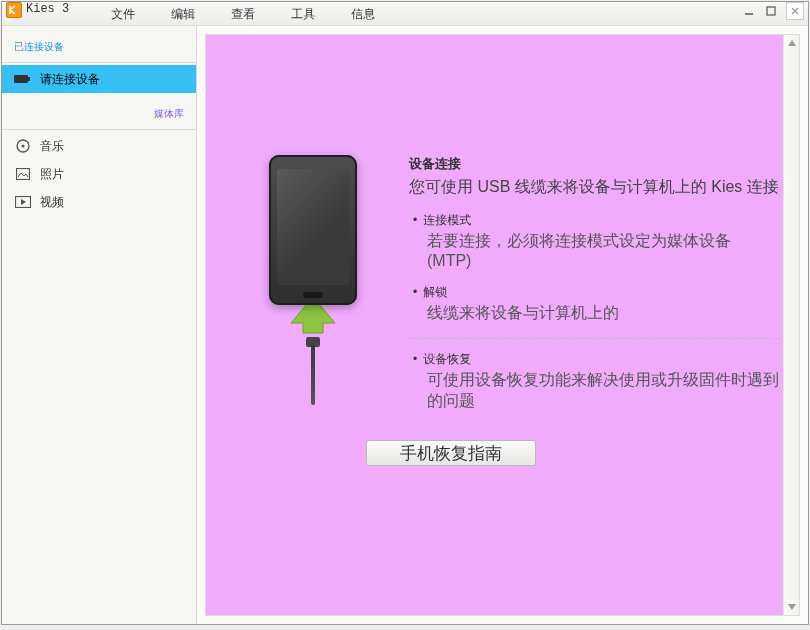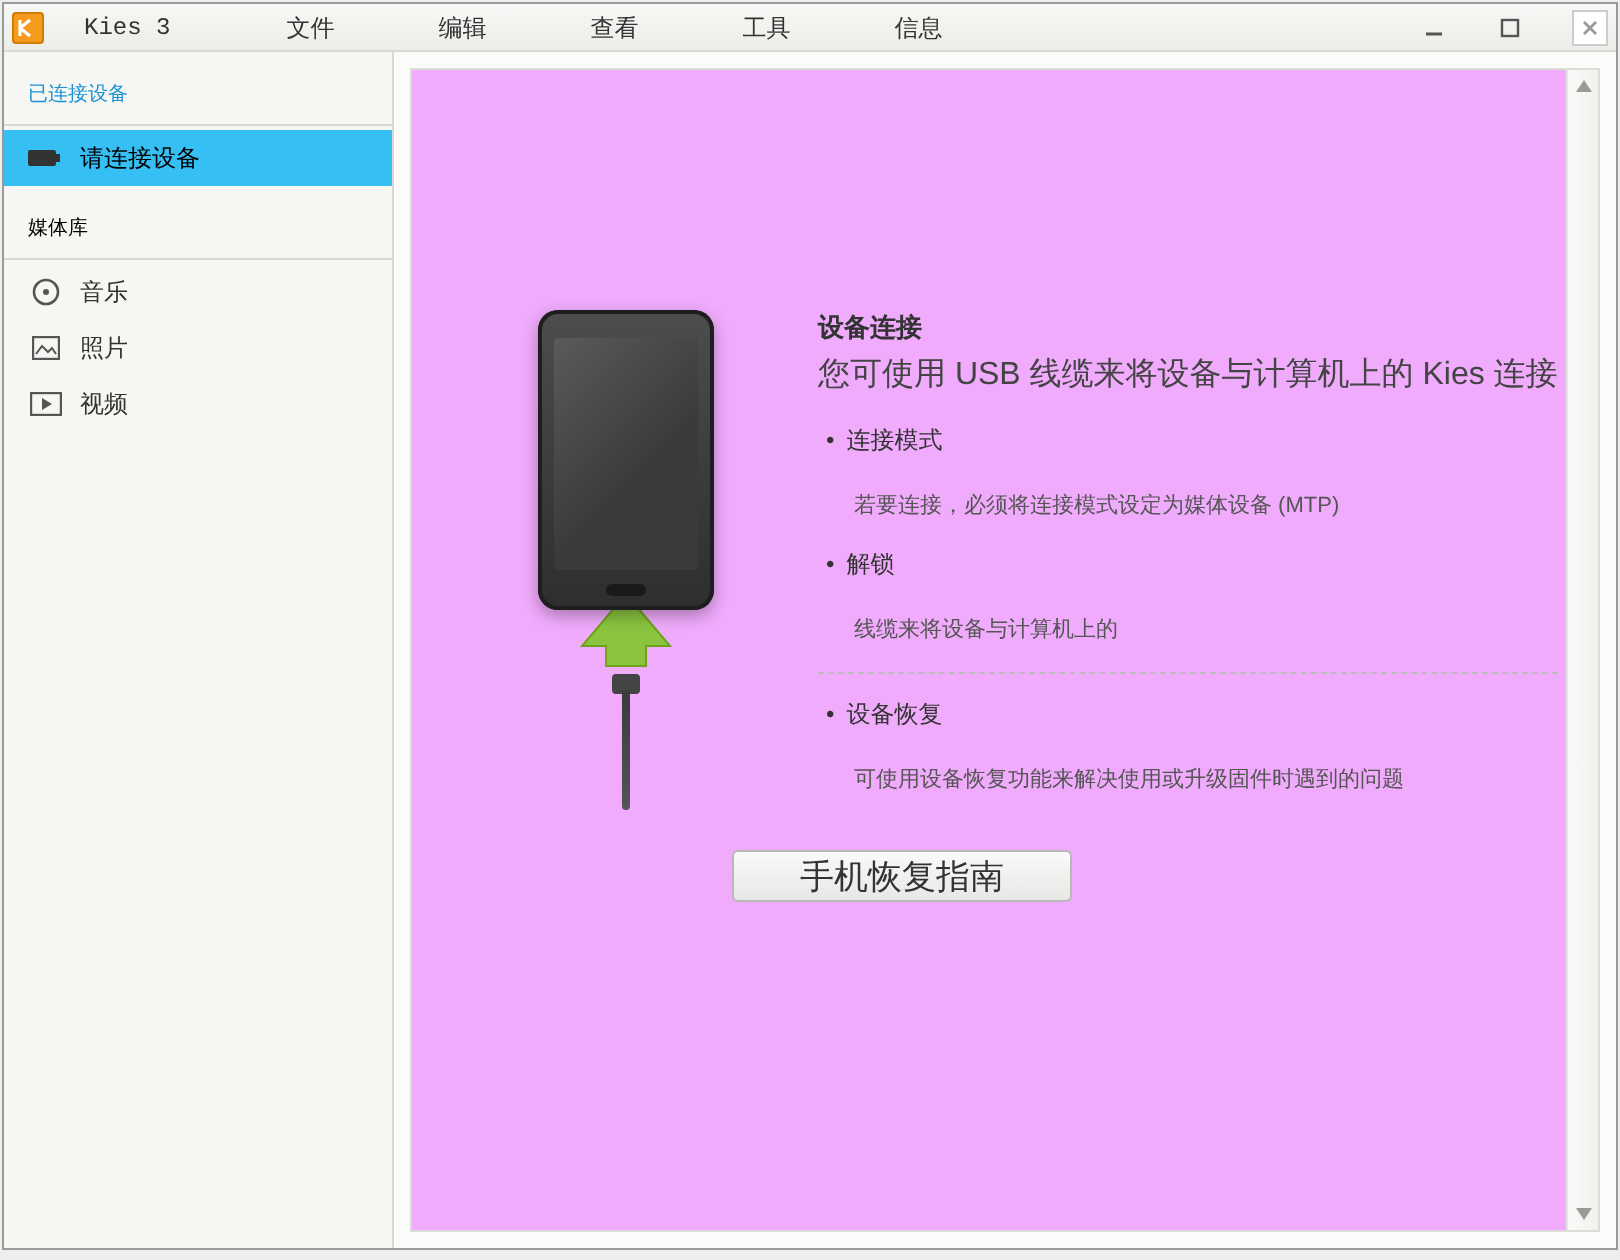--- a/index.html
+++ b/index.html
@@ -19,23 +19,21 @@
     border: 1px solid #9a9a9a;
     display: flex;
     flex-direction: column;
   }
   
   .titlebar {
     height: 24px;
     background: repeating-linear-gradient(#f7f7f5, #ecece9);
     border-bottom: 1px solid #d9d9d6;
     display: flex;
-    align-items: center;
     padding-left: 4px;
-    gap: 16px;
   }
   .app-icon {
     width: 16px; height: 16px;
     background: #f59b1e;
     border: 1px solid #d57c00;
     border-radius: 2px;
     display: flex;
     align-items: center;
     justify-content: center;
     margin-right: 4px;
@@ -82,21 +80,21 @@
     width: 195px;
     background: #f6f6f3;
     border-right: 1px solid #d7d7d3;
     padding-top: 8px;
   }
   .section-header {
     color: #1a93d6;
     font-size: 10px;
     padding: 6px 12px 6px 12px;
   }
-  .section-header.green { color: #000000; }
+  .section-header.green { color: #8b5cf6; text-align: right; }
   .sep {
     height: 1px;
     background: #d8d8d4;
     margin: 2px 0 2px 0;
   }
   .sidebar-item {
     display: flex;
     align-items: center;
     height: 28px;
     padding-left: 12px;
@@ -188,24 +186,24 @@
   .bullet .bt {
     font-size: 12px;
     color: #333;
   }
   .bullet .bt:before {
     content: "•";
     margin-right: 6px;
     color:#333;
   }
   .bullet .bd {
-    font-size: 11px;
+    font-size: 16px;
     color: #555;
     padding-left: 14px;
-    margin-top: 16px;
+    margin-top: 2px;
   }
   .hr {
     border: none;
     border-top: 1px dashed #bbb;
     margin: 8px 0 12px 0;
     width: 370px;
   }
   .recover-btn {
     display: block;
     width: 170px;

